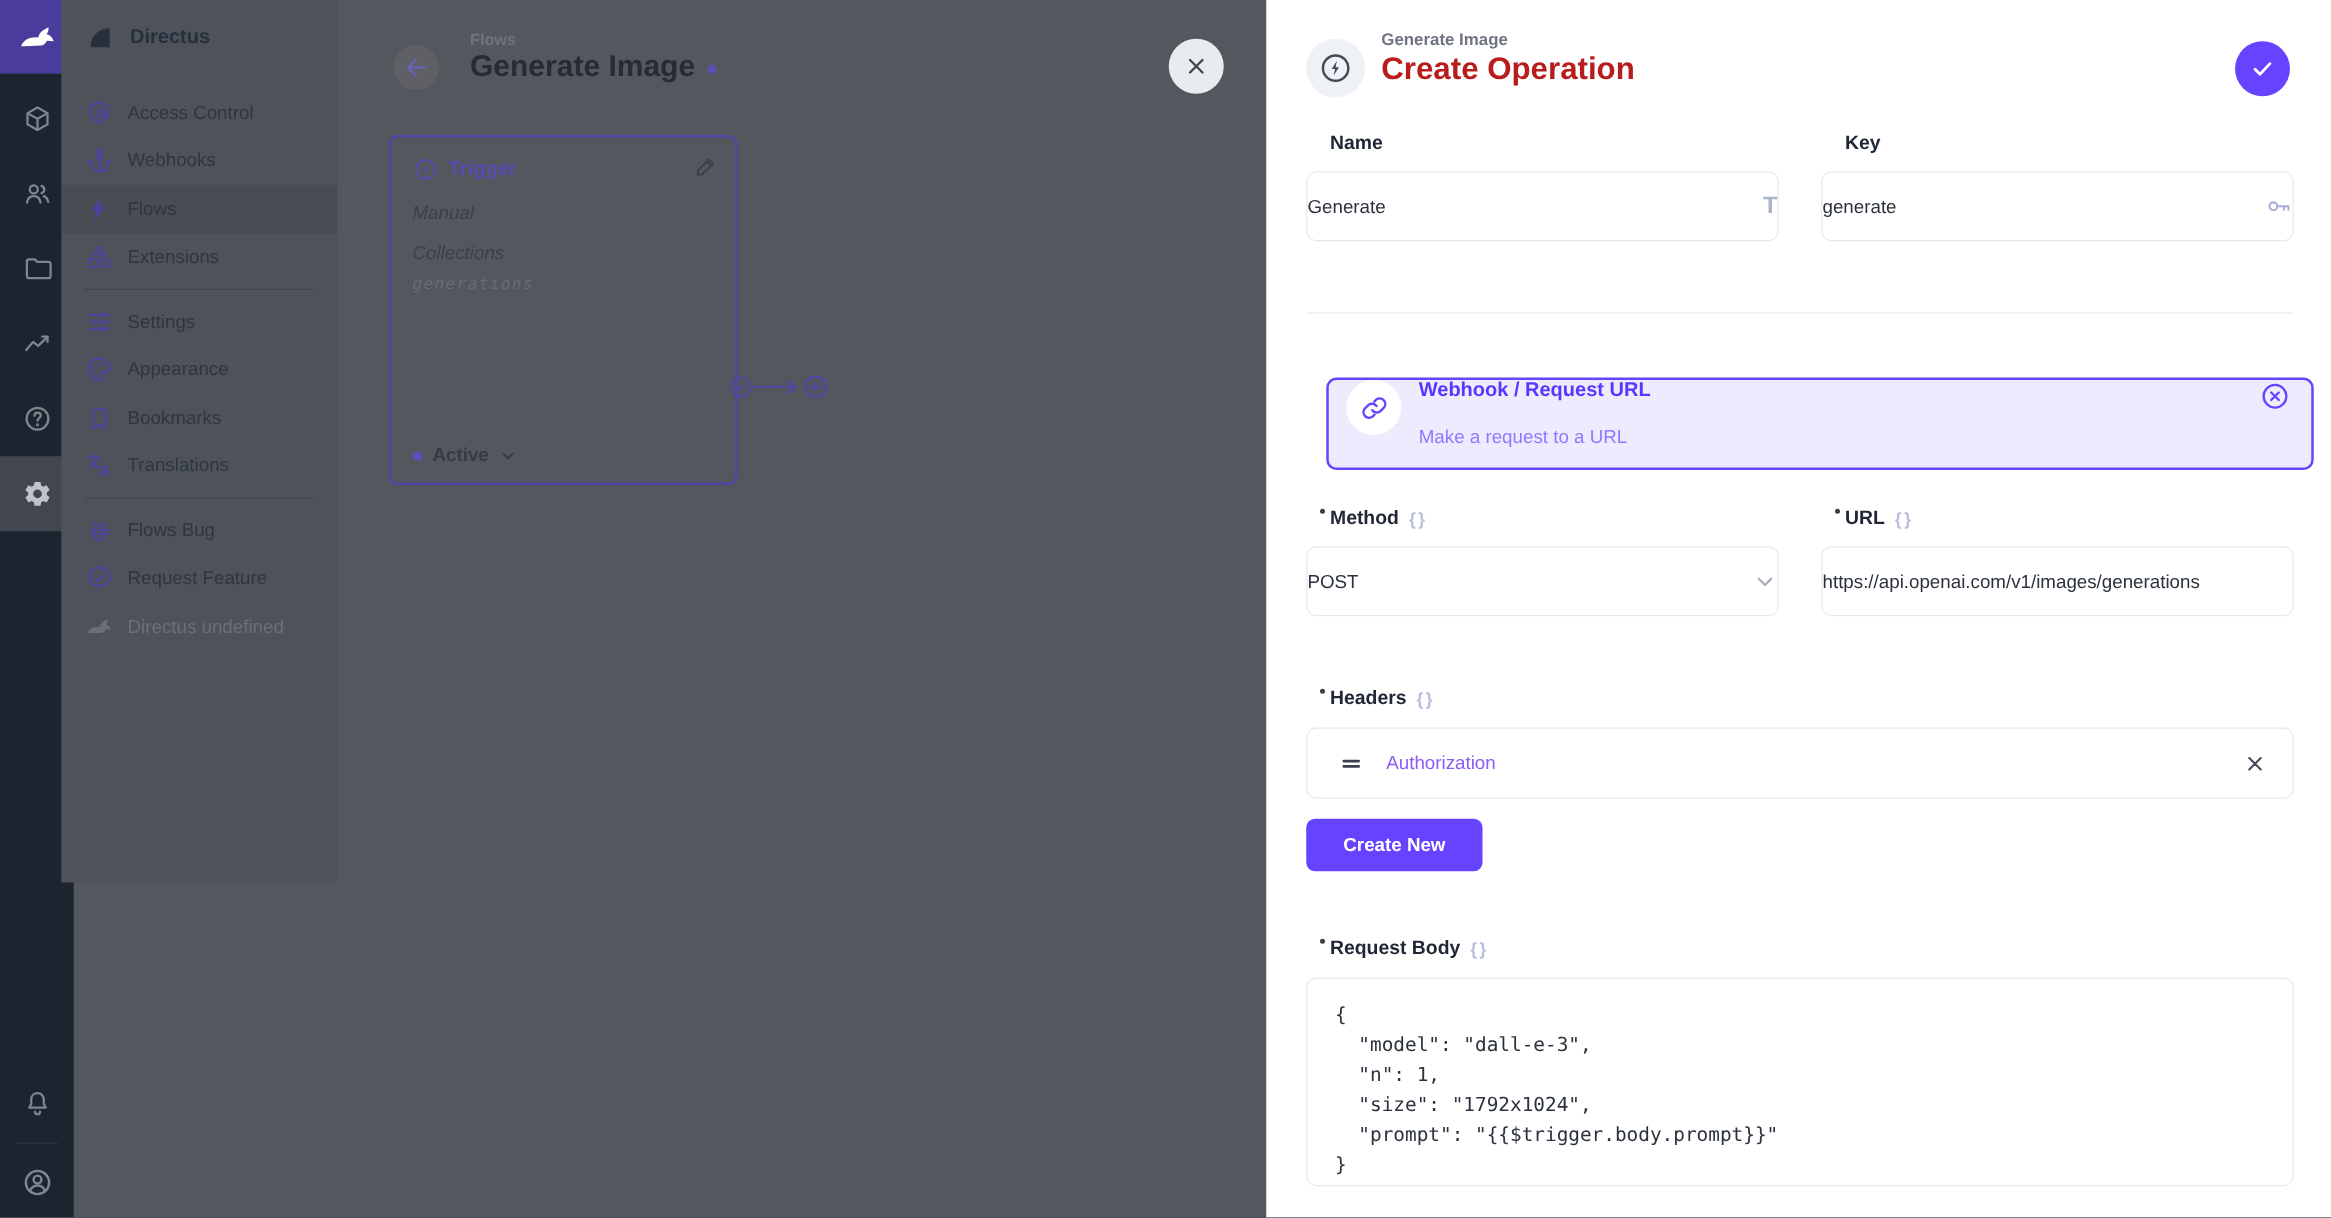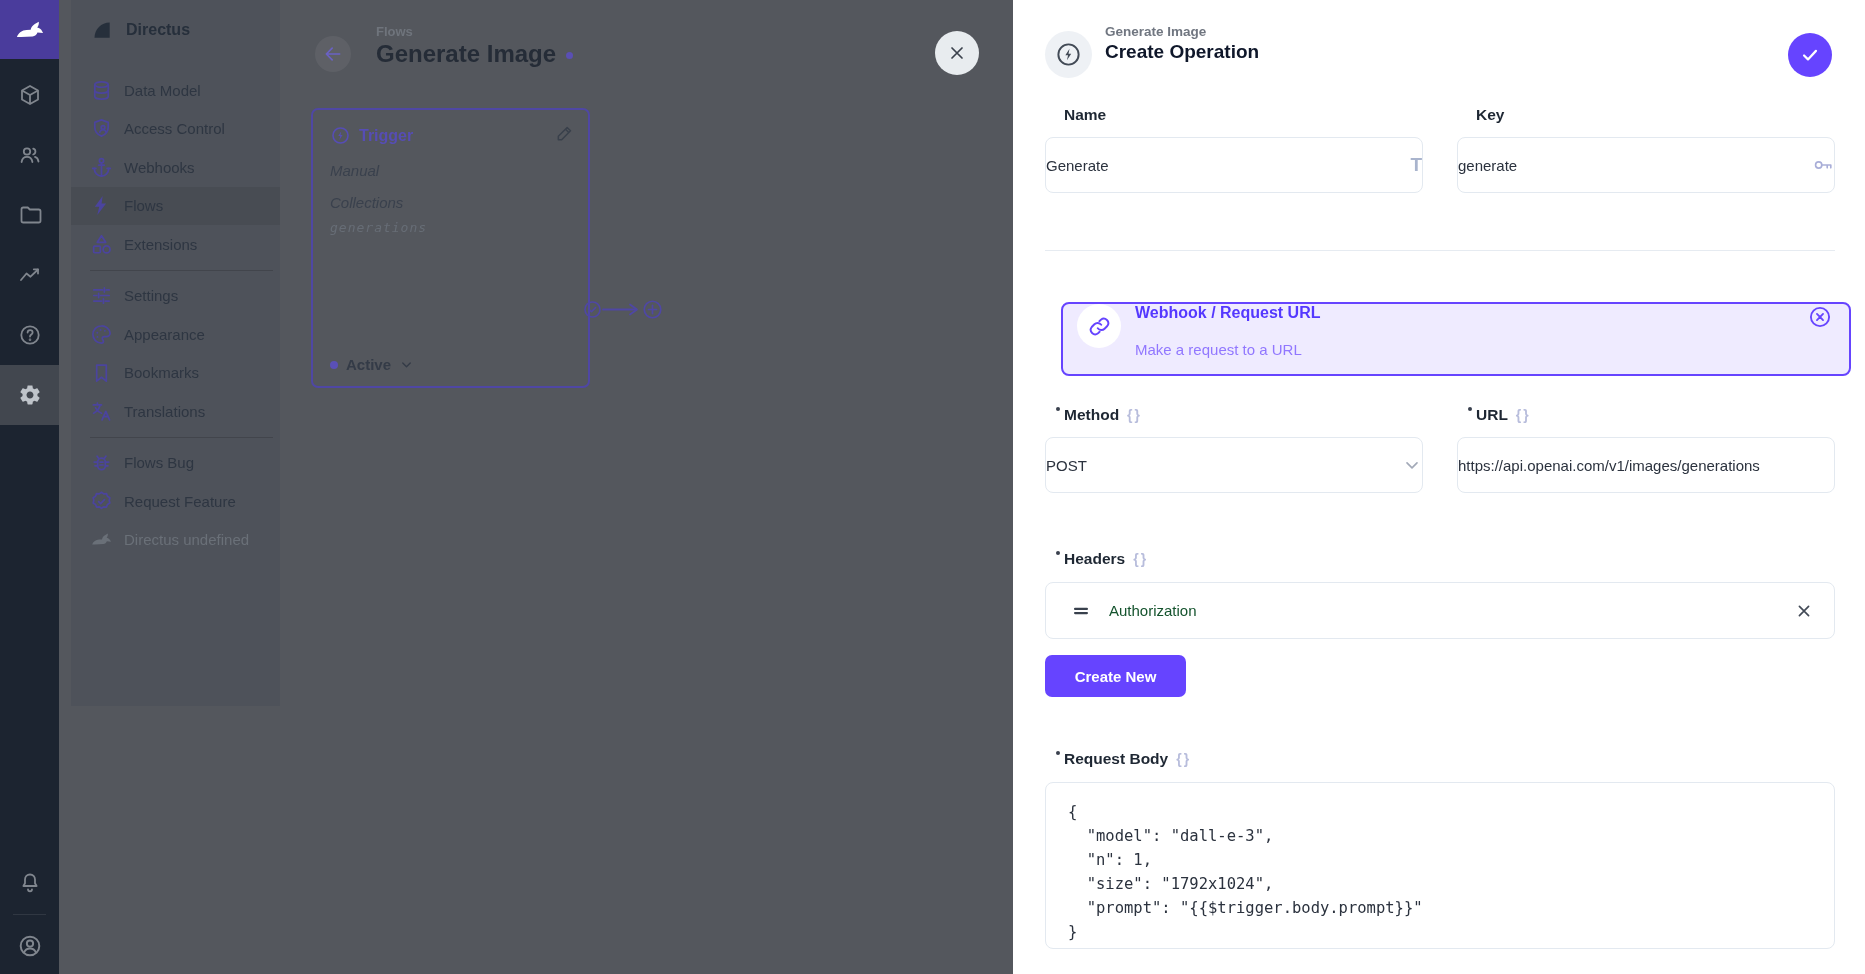--- a/index.html
+++ b/index.html
@@ -11,21 +11,21 @@
   .module-bar { position:absolute; left:0; top:0; width:59px; height:974px; background:#1c2430; }
   .logo-tile { width:59px; height:59px; background:#4a3c9c; display:flex; align-items:center; justify-content:center; }
   .module-list { margin-top:6px; }
   .module-cell { width:59px; height:60px; display:flex; align-items:center; justify-content:center; color:#80868e; }
   .module-cell.active { background:#42474f; color:#bfc4ca; }
   .mb-bottom { position:absolute; left:0; bottom:0; width:59px; }
   .mb-bottom .module-cell { height:56px; }
   .mb-divider { width:33px; margin:3px auto; border-top:1px solid rgba(255,255,255,0.09); }
 
   
-  .nav { position:absolute; left:71px; top:0; width:221px; height:706px; background:#4e525a; }
+  .nav { position:absolute; left:49px; top:0; width:221px; height:706px; background:#4e525a; }
   .nav-header { height:60px; display:flex; align-items:center; padding-left:20px; gap:13px; color:#262f3b; }
   .nav-title { font-size:16px; font-weight:700; color:#262f3b; }
   .nav-list { padding-top:11px; }
   .nav-item { height:38.5px; display:flex; align-items:center; padding-left:19px; gap:11px; cursor:pointer; }
   .nav-item.active { background:rgba(0,0,0,0.07); }
   .nav-icon { color:#4b449e; width:23px; height:23px; flex:none; }
   .nav-label { font-size:15px; font-weight:500; color:#2e3642; white-space:nowrap; }
   .nav-item.disabled .nav-icon, .nav-item.disabled .nav-label { color:#6a7078; }
   .nav-divider { border-top:1px solid rgba(0,0,0,0.15); margin:6px 19px; }
 
@@ -56,21 +56,21 @@
   .conn-plus { position:absolute; left:361px; top:298px; color:#4f47a4; cursor:pointer; }
 
   .close-btn { position:absolute; left:655px; top:31px; width:44px; height:44px; border-radius:50%;
                background:#e8ecef; display:flex; align-items:center; justify-content:center; color:#3b424d; cursor:pointer; }
 
   
   .drawer { position:absolute; left:1013px; top:0; width:852px; height:974px; background:#ffffff; }
   .dw-icon { position:absolute; left:32px; top:31px; width:47px; height:47px; border-radius:50%;
              background:#eef1f5; display:flex; align-items:center; justify-content:center; color:#424a56; }
   .dw-crumb { position:absolute; left:92px; top:24px; font-size:13.5px; font-weight:700; color:#707680; }
-  .dw-title { position:absolute; left:92px; top:41px; font-size:19px; font-weight:800; color:#0f172a; }
+  .dw-title { position:absolute; left:92px; top:41px; font-size:25px; font-weight:800; color:#b91c1c; }
   .save-btn { position:absolute; left:775px; top:33px; width:44px; height:44px; border-radius:50%;
               background:#6644ff; display:flex; align-items:center; justify-content:center; color:#fff; cursor:pointer; }
 
   .field { position:absolute; width:378px; }
   .f-label-row { display:flex; align-items:flex-start; gap:8px; }
   .f-label { font-size:15.5px; font-weight:700; color:#1e2733; position:relative;margin-left:19px; }
   .edited .f-label::before { content:""; position:absolute; left:-8px; top:1px; width:4px; height:4px;
                              border-radius:50%; background:#39404d; }
   .raw-toggle { font-size:14px; font-weight:700; color:#b8bddc; letter-spacing:2px; margin-top:1px; cursor:pointer; }
   .inp { margin-top:13px; height:56px; border:1px solid #e3e9f0; border-radius:8px; background:#fff;
@@ -88,21 +88,21 @@
                   border:2px solid #6644ff; border-radius:8px; display:flex; align-items:flex-start; padding:0 16px 0 14px; gap:14px; cursor:pointer; }
   .wh-circle { width:44px; height:44px; border-radius:50%; background:#fff; display:flex; align-items:center; justify-content:center; color:#6644ff; flex:none; }
   .wh-texts { flex:1; }
   .wh-title { font-size:16px; font-weight:700; color:#5438ff; }
   .wh-sub { font-size:15px; color:#9177ff; margin-top:19px; }
   .wh-deselect { color:#6644ff; cursor:pointer; flex:none; }
 
   .headers-row { margin-top:14px; height:57px; border:1px solid #e3e9f0; border-radius:8px;
                  display:flex; align-items:center; padding:0 20px 0 24px; gap:17px; }
   .drag-handle { color:#39414d; cursor:grab; flex:none; }
-  .hdr-text { flex:1; font-size:15px; color:#14532d; }
+  .hdr-text { flex:1; font-size:15px; color:#8b5cf6; }
   .hdr-remove { color:#424a56; cursor:pointer; flex:none; }
   .create-btn { position:absolute; left:32px; top:655px; width:141px; height:42px; border-radius:7px;
                 background:#6644ff; color:#fff; font-size:15px; font-weight:700; display:flex; align-items:center; justify-content:center; cursor:pointer; border:none; }
 
   .code-block { margin-top:14px; width:790px; height:167px; border:1px solid #e3e9f0; border-radius:8px; overflow:hidden; }
   .code-block pre { font-family:"DejaVu Sans Mono", monospace; font-size:15.5px; line-height:24px;
                     color:#2b323e; padding:17px 22px; white-space:pre; }
 </style>
 </head>
 <body>
@@ -191,30 +191,20 @@
   <div class="nav-header">
     <span>
       <svg width="22" height="22" viewBox="0 0 24 24">
           <path fill="currentColor" d="M3.8 20.4h16.6V3.8C11.2 3.8 3.8 11.2 3.8 20.4z"></path>
         </svg>
     </span>
     <span class="nav-title">Directus</span>
   </div>
 
   <div class="nav-list">
-    <div class="nav-item">
-      <span class="nav-icon">
-        <svg width="23" height="23" viewBox="0 0 24 24" fill="none" stroke="currentColor" stroke-width="1.8" stroke-linecap="round">
-            <ellipse cx="12" cy="5.8" rx="7" ry="2.8"></ellipse>
-            <path d="M5 5.8v6.2c0 1.5 3.1 2.8 7 2.8s7-1.3 7-2.8V5.8"></path>
-            <path d="M5 12v6.2C5 19.7 8.1 21 12 21s7-1.3 7-2.8V12"></path>
-          </svg>
-      </span>
-      <span class="nav-label">Data Model</span>
-    </div>
     <div class="nav-item">
       <span class="nav-icon">
         <svg width="23" height="23" viewBox="0 0 24 24" fill="none" stroke="currentColor" stroke-width="1.8" stroke-linejoin="round" stroke-linecap="round">
             <path d="M12 3l7 2.6v5.2c0 4.6-3 7.7-7 9.2-4-1.5-7-4.6-7-9.2V5.6L12 3z"></path>
             <circle cx="13.6" cy="11" r="1.9"></circle>
             <path d="M10.2 16c.6-1.8 1.9-2.7 3.4-2.7s2.8.9 3.4 2.7"></path>
           </svg>
       </span>
       <span class="nav-label">Access Control</span>
     </div>

